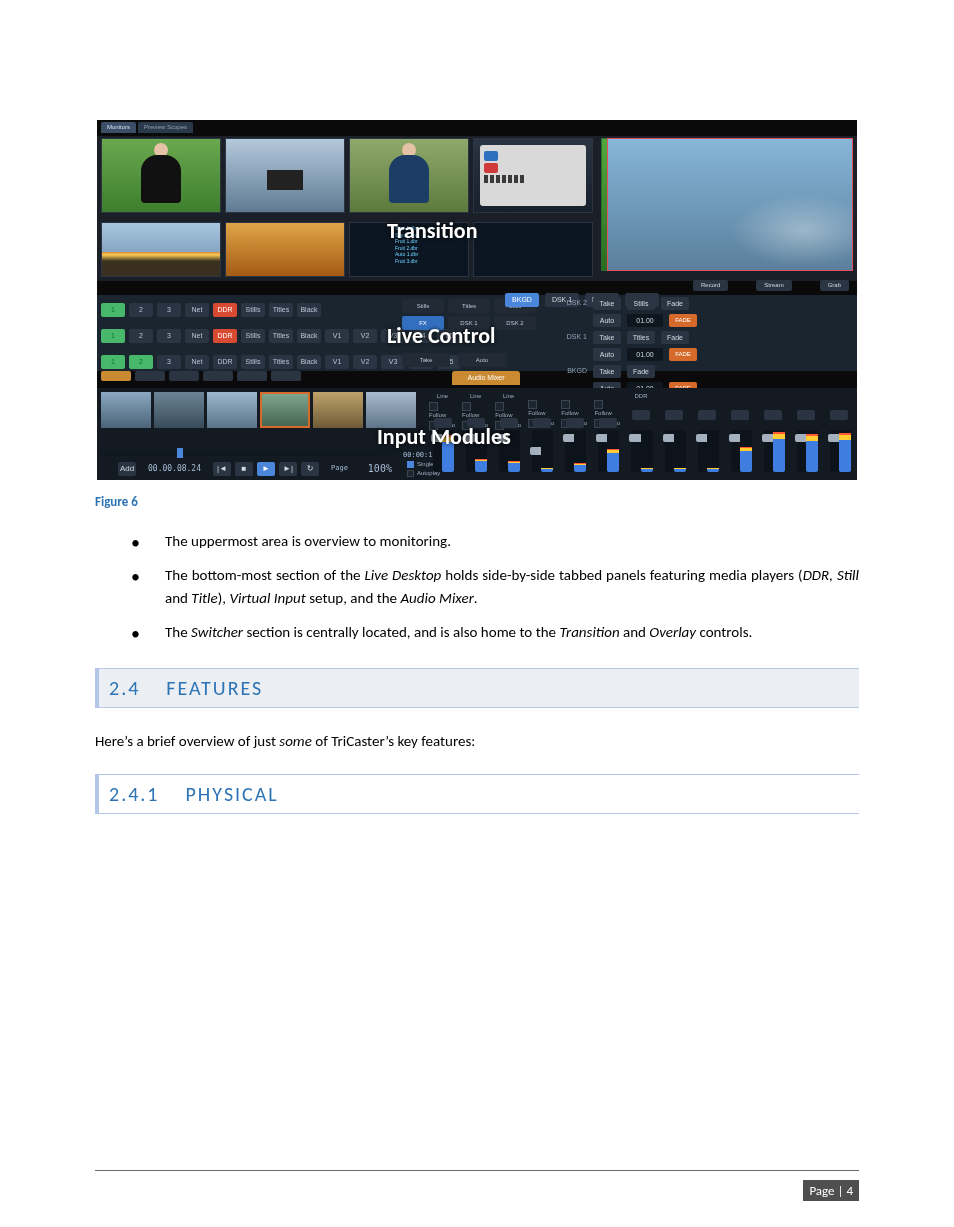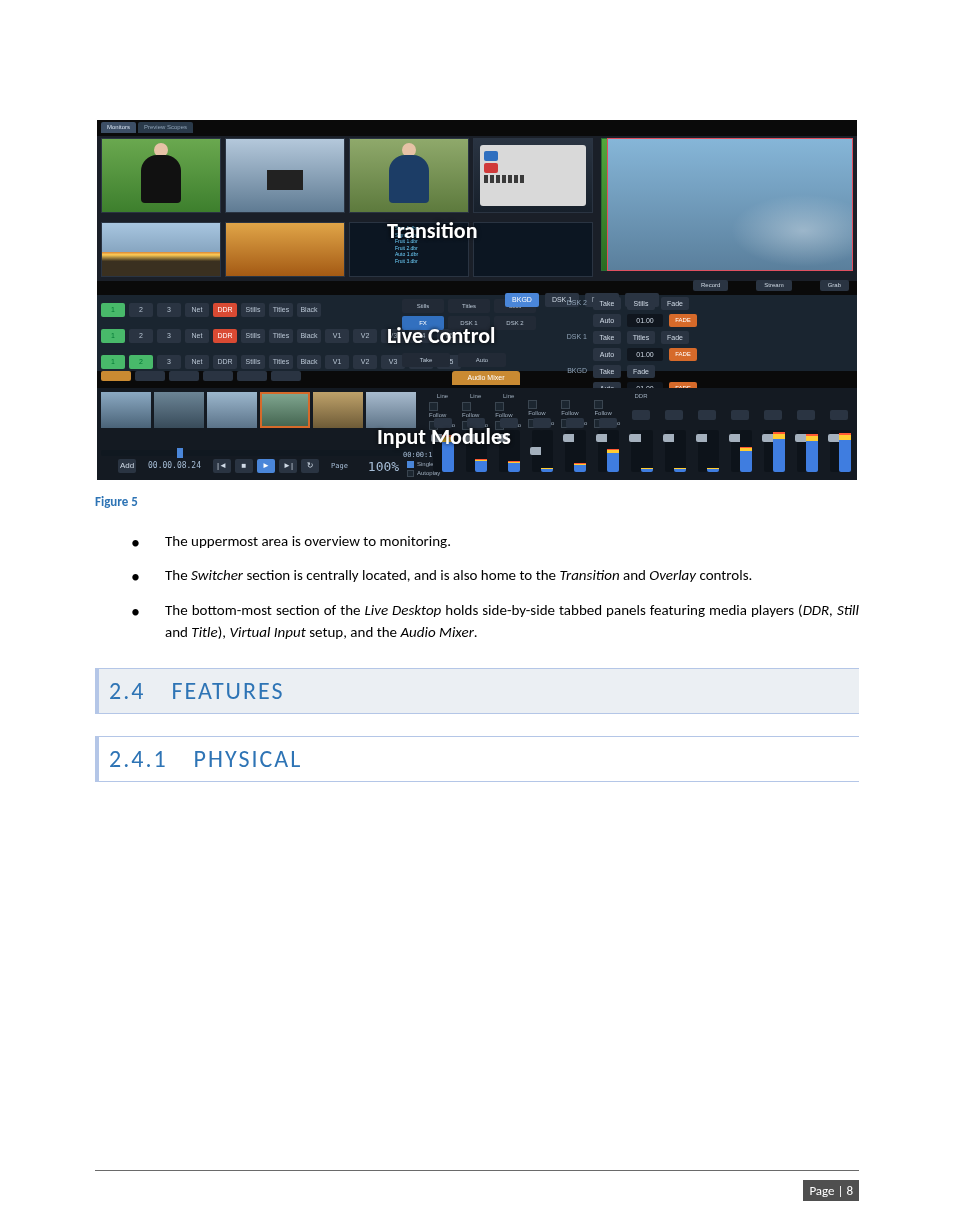--- a/index.html
+++ b/index.html
@@ -265,21 +265,21 @@
     left: 0; top: 0;
     font-size: 18px;
   }
   em.key { font-style: italic; }
 
   .h-num {
     display: flex;
     align-items: flex-end;
     gap: 26px;
     color: #2e74b5;
-    font-size: 24px;
+    font-size: 20px;
     letter-spacing: 2px;
     margin: 14px 0 22px 0;
     font-weight: 400;
   }
   .h24 {
     background: #ebeff3;
     border-left: 4px solid #b4c6e7;
     border-top: 1px solid #b4c6e7;
     border-bottom: 1px solid #b4c6e7;
     padding: 4px 10px;
@@ -503,21 +503,21 @@
       </div>
       <div class="transport">
         <span class="tr-btn">Add</span>
         <span class="tr-tc">00.00.08.24</span>
         <span class="tr-btn">|◄</span>
         <span class="tr-btn">■</span>
         <span class="tr-btn play">►</span>
         <span class="tr-btn">►|</span>
         <span class="tr-btn">↻</span>
         <span class="tr-tc" style="font-size:7px">Page</span>
-        <span class="tr-tc" style="font-size:13px">100%</span>
+        <span class="tr-tc" style="font-size:10px">100%</span>
       </div>
       <div style="position:absolute;bottom:20px;left:306px;font-size:7px;color:#a6bdd6;font-family:Consolas,monospace">00:00:12.00</div>
       <div style="position:absolute;bottom:2px;left:310px;font-size:6px;color:#9dacbc;line-height:1.5">
         <span class="cb" style="display:block"><span style="display:inline-block;width:7px;height:7px;background:#4a86d9;margin-right:3px;vertical-align:middle"></span><span>Single</span></span>
         <span class="cb" style="display:block"><span style="display:inline-block;width:7px;height:7px;background:#1c2630;border:1px solid #3a4550;margin-right:3px;vertical-align:middle"></span><span>Autoplay</span></span>
       </div>
 
       <div class="mixer">
 
         <div class="chan">
@@ -680,41 +680,44 @@
             </div>
         </div>
       </div>
     </div>
 
     <div class="sw-label lbl-mon">Transition</div>
     <div class="sw-label lbl-live">Live Control</div>
     <div class="sw-label lbl-tab">Input Modules</div>
   </div>
 
-  <div class="fig-caption">Figure 5</div>
+  <div class="fig-caption">Figure 6</div>
 
   <ul class="bullets">
     <li>
       <span>The uppermost area is overview to monitoring.</span>
     </li>
     <li>
-      <span>The </span><em class="key">Switcher</em><span> section is centrally located, and is also home to the </span><em class="key">Transition</em><span> and </span><em class="key">Overlay</em><span> controls.</span>
+      <span>The bottom-most section of the </span><em class="key">Live Desktop</em><span> holds side-by-side tabbed panels featuring media players (</span><em class="key">DDR, Still</em><span> and </span><em class="key">Title</em><span>), </span><em class="key">Virtual Input</em><span> setup, and the </span><em class="key">Audio Mixer</em><span>.</span>
     </li>
     <li>
-      <span>The bottom-most section of the </span><em class="key">Live Desktop</em><span> holds side-by-side tabbed panels featuring media players (</span><em class="key">DDR, Still</em><span> and </span><em class="key">Title</em><span>), </span><em class="key">Virtual Input</em><span> setup, and the </span><em class="key">Audio Mixer</em><span>.</span>
+      <span>The </span><em class="key">Switcher</em><span> section is centrally located, and is also home to the </span><em class="key">Transition</em><span> and </span><em class="key">Overlay</em><span> controls.</span>
     </li>
   </ul>
 
   <div class="h-num h24">
     <span>2.4</span>
     <span>FEATURES</span>
   </div>
 
+  <p class="intro">
+    <span>Here’s a brief overview of just </span><em class="key">some</em><span> of TriCaster’s key features:</span>
+  </p>
 
   <div class="h-num h241">
     <span>2.4.1</span>
     <span>PHYSICAL</span>
   </div>
 
 
   <div class="footer-divider"></div>
-  <div class="page-tag">Page | 8</div>
+  <div class="page-tag">Page | 4</div>
 </div>
 
 </body></html>

